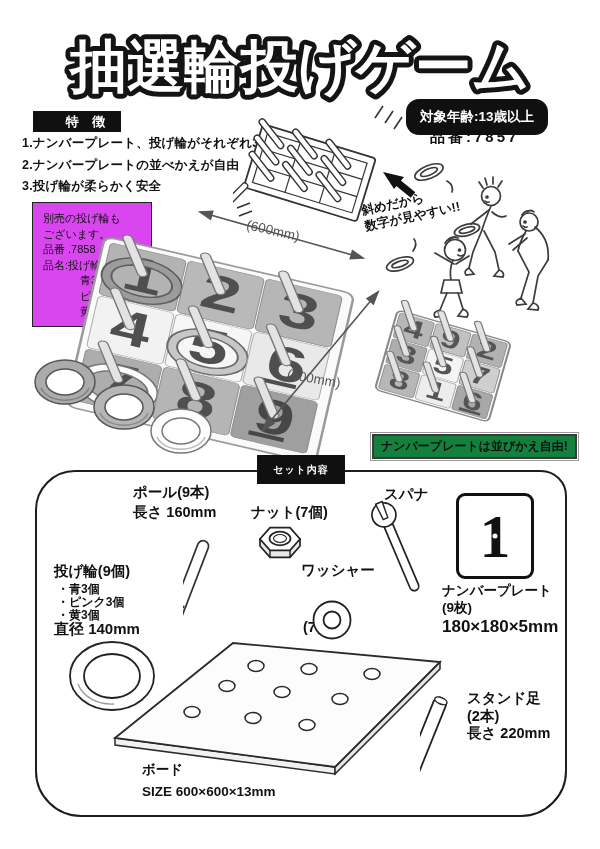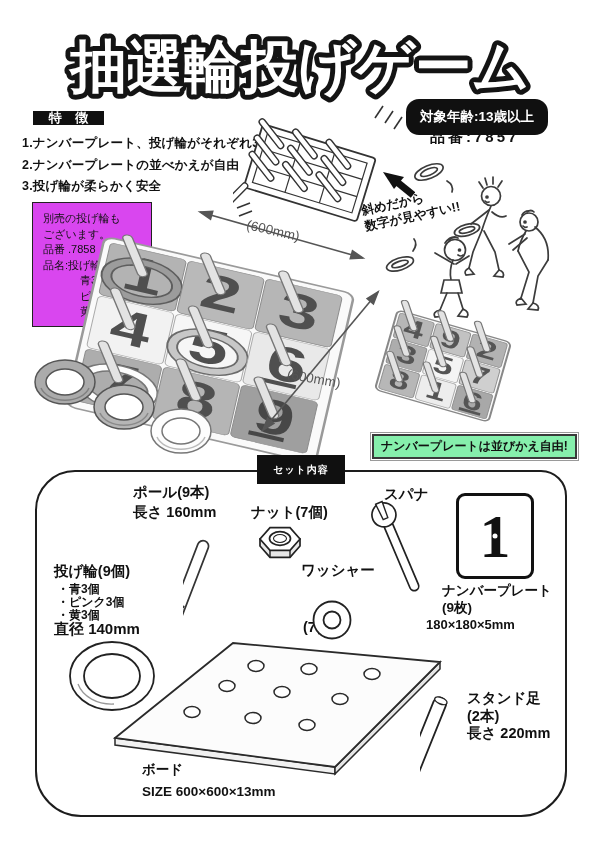--- a/index.html
+++ b/index.html
@@ -11,42 +11,42 @@
   .feat p{margin:0 0 4.5px 0;font-size:12.5px;font-weight:bold;letter-spacing:.2px;}
   .optbox{border:1.6px solid #222;background:#d946ef;padding:8px 6px 6px 10px;
           font-size:11px;font-weight:normal;line-height:15.5px;width:102px;}
   .optbox div{white-space:nowrap;}
   .optbox .ind{padding-left:37px;}
   .lab{font-weight:bold;font-size:13px;white-space:nowrap;line-height:1.1;}
   .lab.big{font-size:14.5px;}
   .lab.small{font-size:12px;}
   .code{font-size:15px;font-weight:bold;letter-spacing:3px;white-space:nowrap;}
   .note{font-size:12.5px;font-weight:bold;line-height:1.3;transform:rotate(-12deg);transform-origin:left top;white-space:nowrap;}
-  .caption-box{background:#86efac;border:2px solid #3a3a3a;outline:1px solid #9a9a9a;outline-offset:1px;
+  .caption-box{background:#15803d;border:2px solid #3a3a3a;outline:1px solid #9a9a9a;outline-offset:1px;
                padding:2px 7px;font-size:12px;font-weight:bold;white-space:nowrap;}
   .setbox{border:2px solid #1d1d1d;border-radius:40px 26px 46px 46px;background:#fff;}
   .plate1{width:72px;height:80px;border:3px solid #111;border-radius:9px;background:#fff;
           display:flex;align-items:center;justify-content:center;position:absolute;}
   .plate1 span{font-family:"Liberation Serif","DejaVu Serif",serif;font-weight:bold;font-size:62px;line-height:1;}
   .p1dot{position:absolute;left:50%;top:50%;width:5px;height:5px;border-radius:50%;background:#fff;transform:translate(-50%,-50%);}
   svg text{font-family:"Liberation Sans","DejaVu Sans",sans-serif;}
 </style>
 </head>
 <body>
 
 <div id="page">
 
   <svg class="abs" style="left:0;top:14px;" width="600" height="94">
     <text x="300" y="72" text-anchor="middle" font-size="57" font-weight="900" fill="#ffffff" stroke="#141414" stroke-width="10" stroke-linejoin="round" style="paint-order:stroke fill;">抽選輪投げゲーム</text>
   </svg>
 
   <div class="abs blackbox pill" style="left:406px;top:99px;width:142px;height:36px;font-size:13.5px;">対象年齢:13歳以上</div>
   <div class="abs code" style="left:430px;top:128px;">品番:7857</div>
 
-  <div class="abs blackbox" style="left:33px;top:111px;width:66px;height:14px;font-size:13px;letter-spacing:5px;padding-left:5px;">特 徴</div>
+  <div class="abs blackbox" style="left:33px;top:111px;width:66px;height:21px;font-size:13px;letter-spacing:5px;padding-left:22px;">特 徴</div>
   <div class="abs feat" style="left:22px;top:135px;">
     <p>1.ナンバープレート、投げ輪がそれぞれ3色</p>
     <p>2.ナンバープレートの並べかえが自由</p>
     <p>3.投げ輪が柔らかく安全</p>
   </div>
 
   <div class="abs optbox" style="left:32px;top:202px;">
     <div>別売の投げ輪も</div>
     <div>ございます。</div>
     <div>品番 .7858</div>
@@ -305,21 +305,21 @@
       <polygon points="-3.5,-49 3.5,-49 2.5,-32 -2.5,-32" stroke-width="1.4"></polygon>
     </g>
   </svg>
 
   <div class="plate1" style="left:456px;top:493px;">
     <span>1</span>
     <i class="p1dot"></i>
   </div>
   <div class="abs lab" style="left:442px;top:584px;font-size:13.5px;">ナンバープレート</div>
   <div class="abs lab" style="left:442px;top:601px;font-size:13.5px;">(9枚)</div>
-  <div class="abs lab" style="left:426px;top:618px;font-size:13px;">180×180×5mm</div>
+  <div class="abs lab" style="left:442px;top:618px;font-size:17px;">180×180×5mm</div>
 
   <div class="abs lab big" style="left:54px;top:564px;">投げ輪(9個)</div>
   <div class="abs lab small" style="left:57px;top:583px;">・青3個</div>
   <div class="abs lab small" style="left:57px;top:596px;">・ピンク3個</div>
   <div class="abs lab small" style="left:57px;top:609px;">・黄3個</div>
   <div class="abs lab" style="left:54px;top:621px;font-size:15px;">直径 140mm</div>
   <svg class="abs" style="left:66px;top:636px;" width="100" height="84">
     <ellipse cx="46" cy="40" rx="42" ry="34" fill="#fff" stroke="#222" stroke-width="1.8"></ellipse>
     <ellipse cx="46" cy="40" rx="28" ry="22" fill="#fff" stroke="#222" stroke-width="1.8"></ellipse>
     <path d="M12,48 A 35 28 0 0 0 48,68" fill="none" stroke="#999" stroke-width="1.3"></path>

